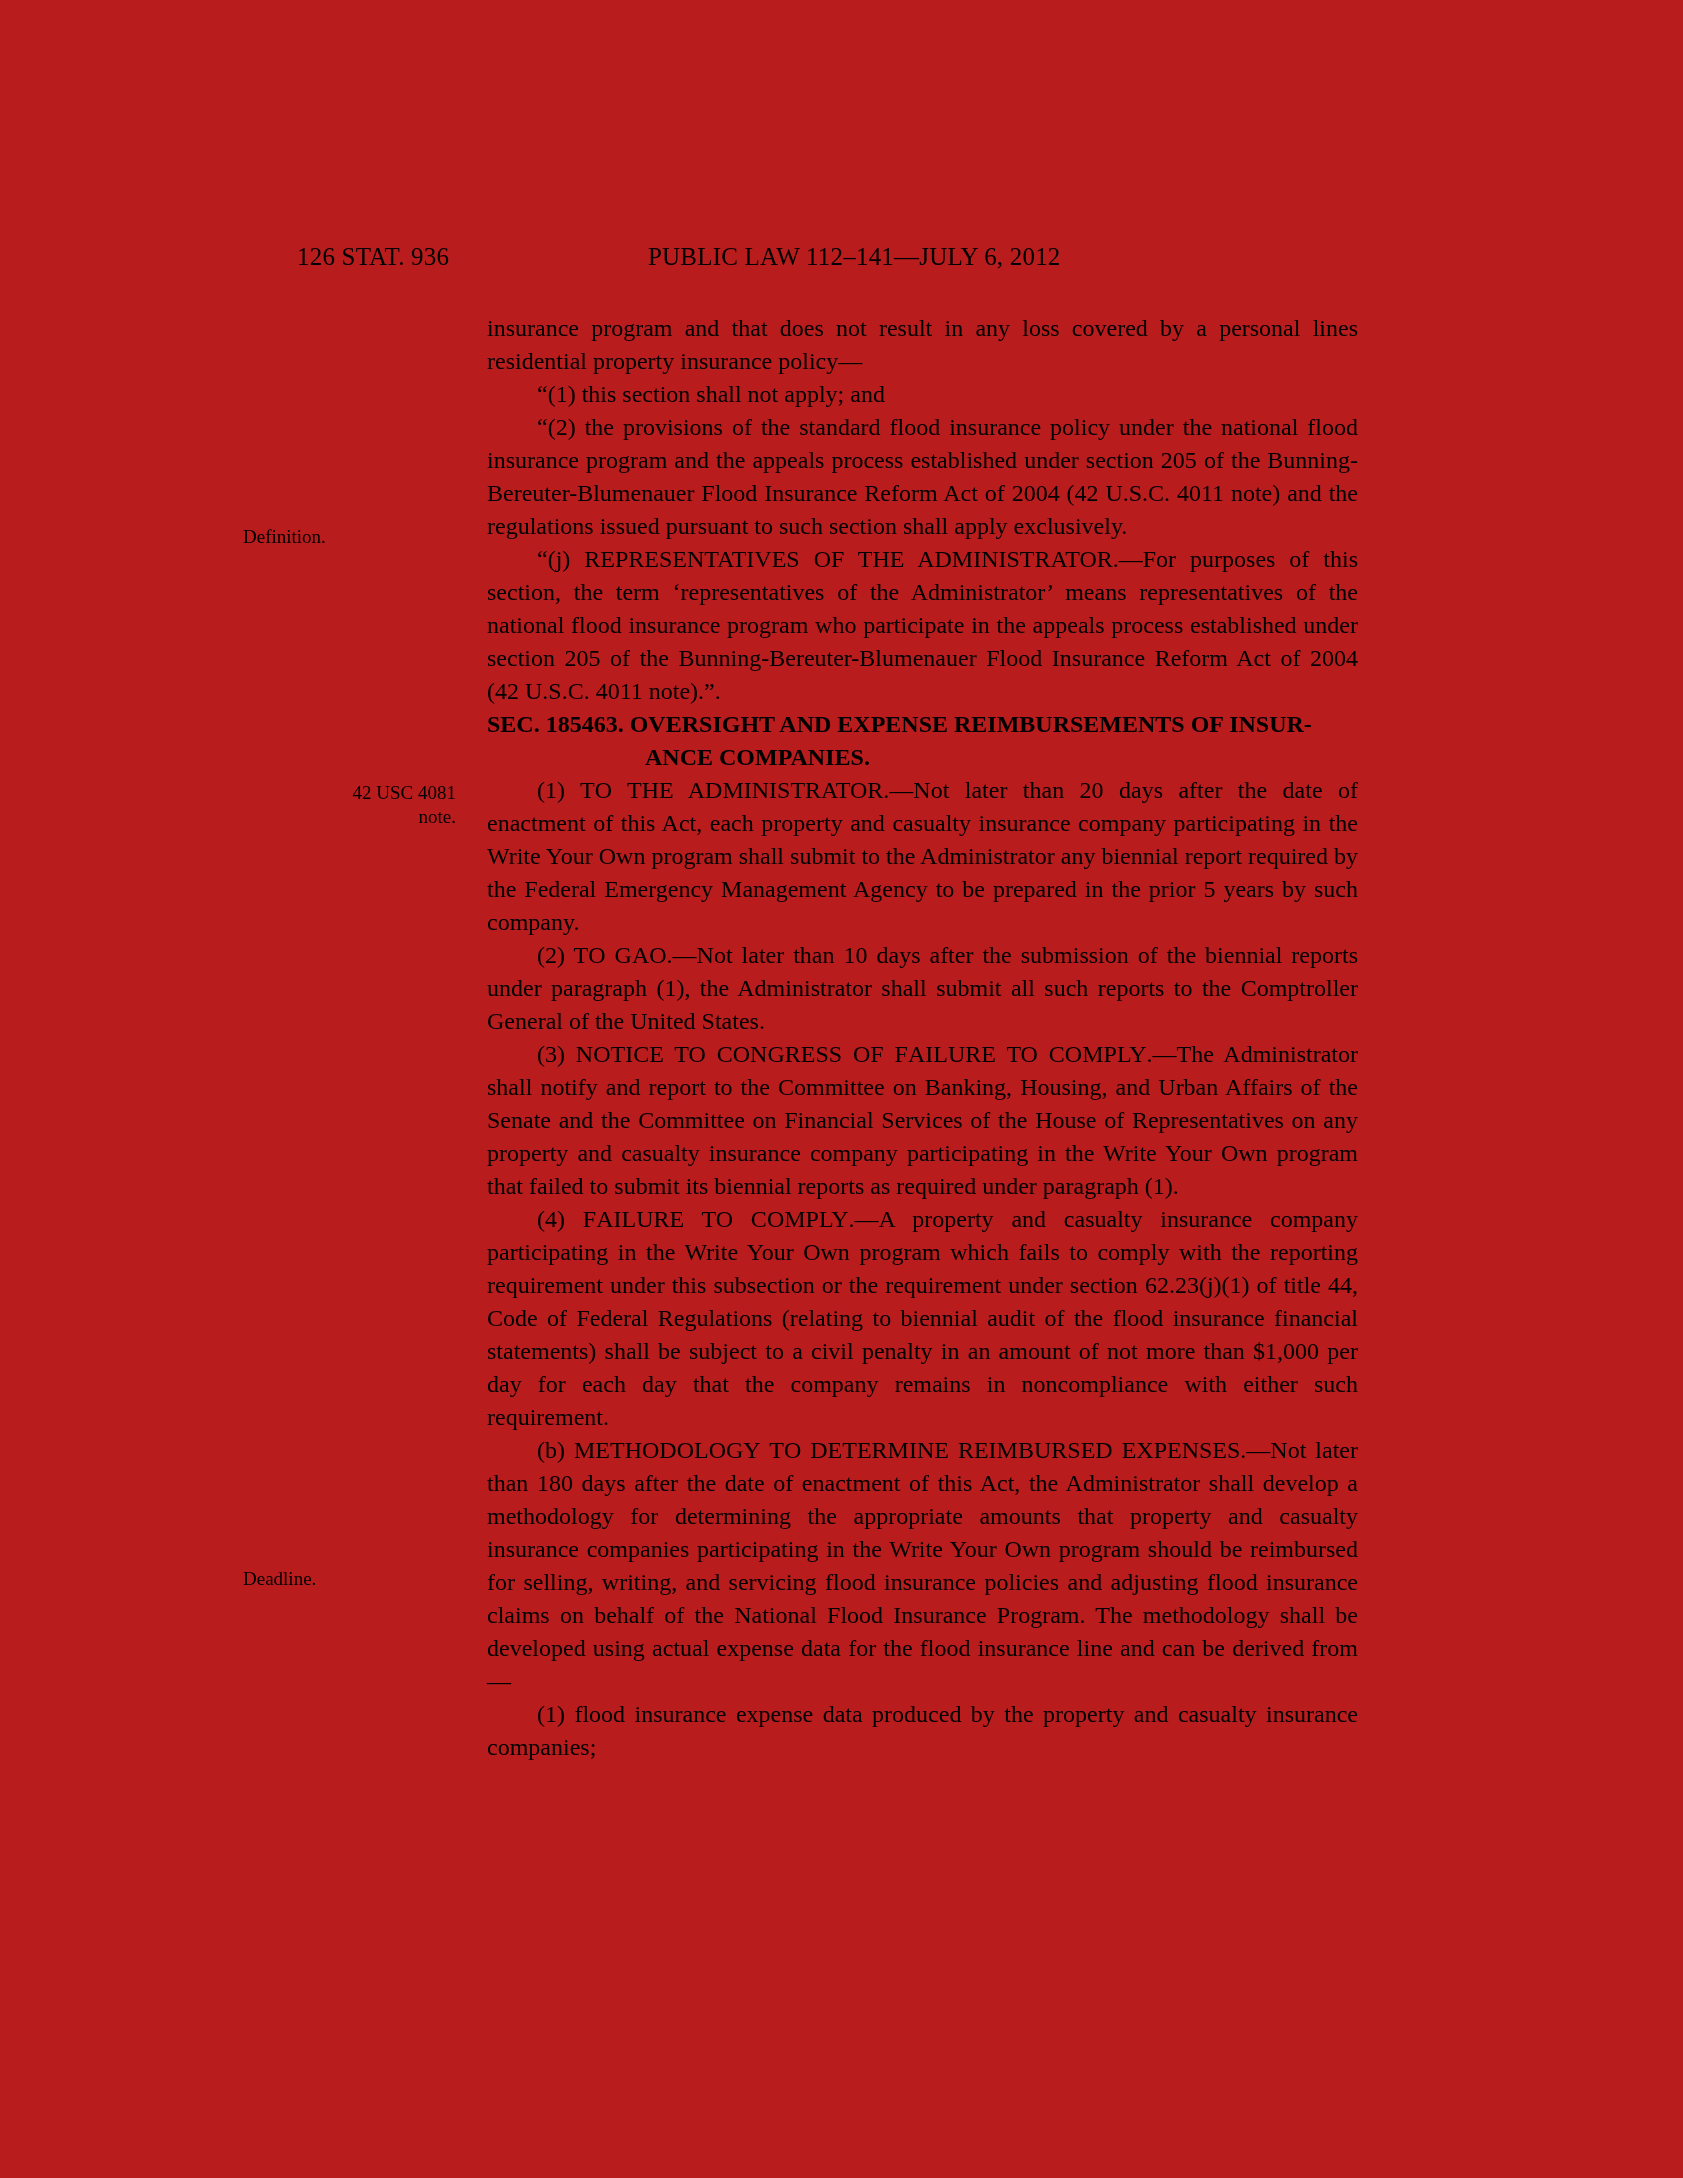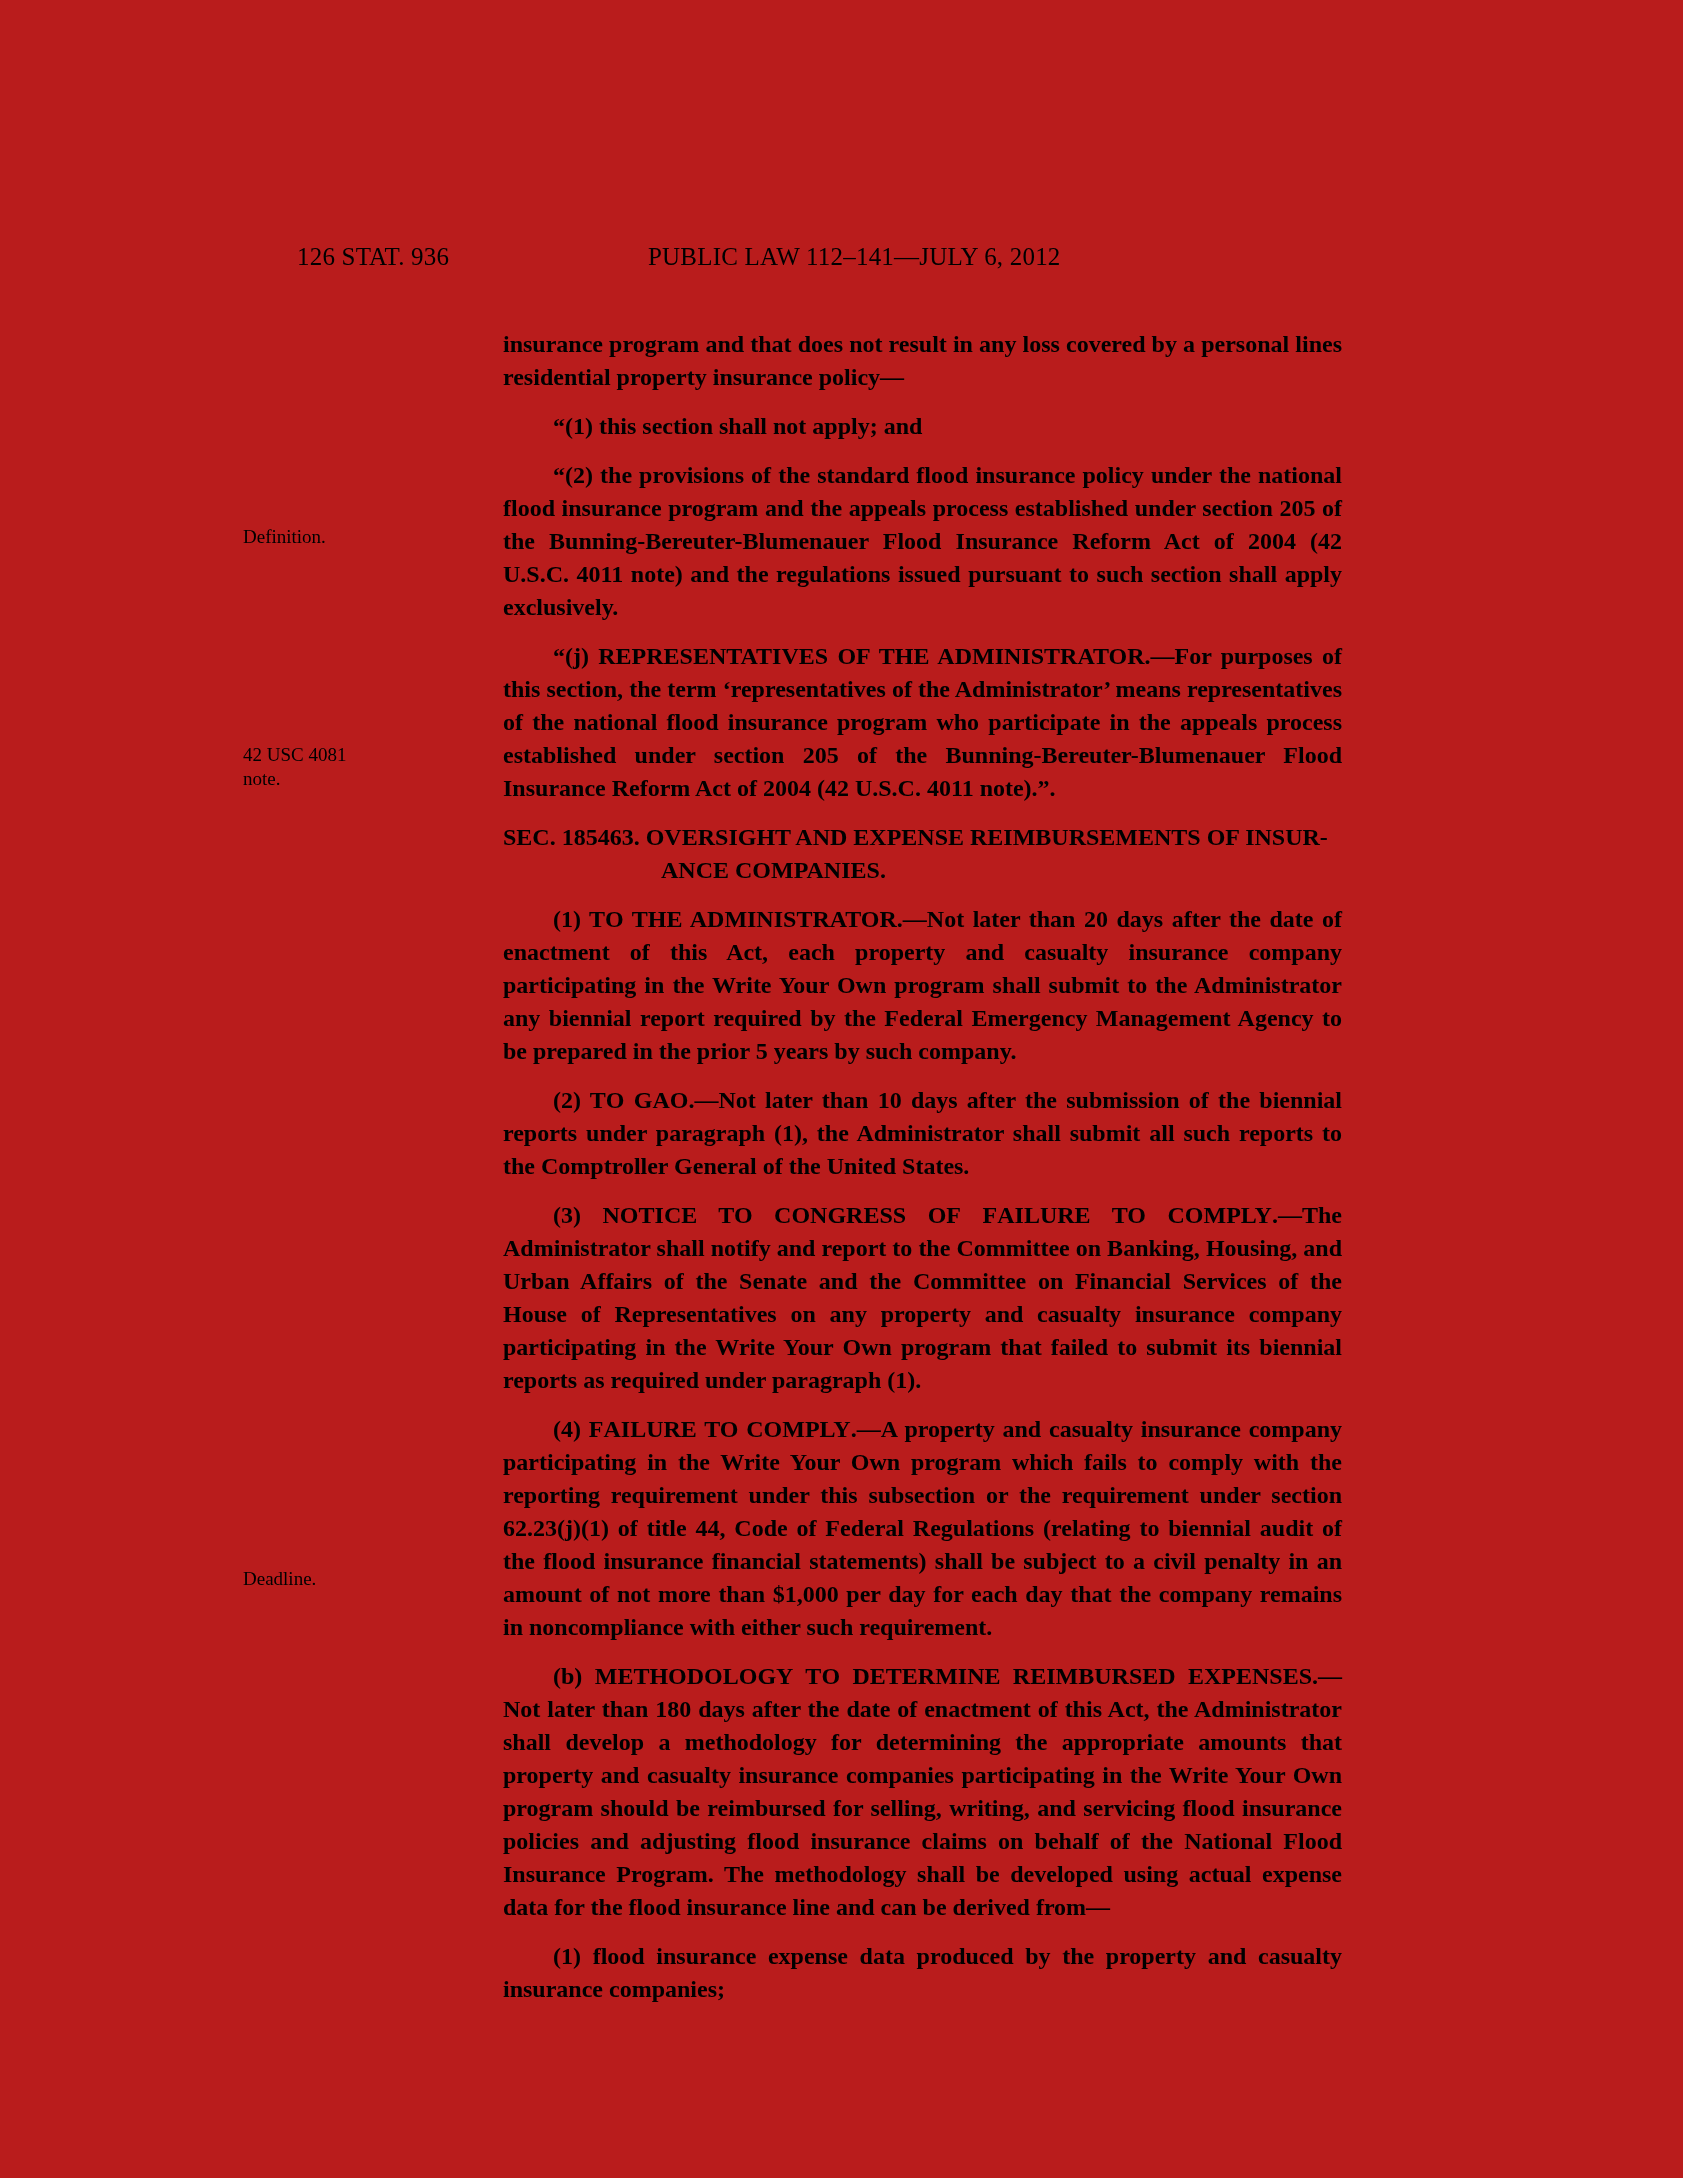--- a/index.html
+++ b/index.html
@@ -41,22 +41,21 @@
     position: absolute;
     top: 312px;
     left: 487px;
     width: 871px;
     font-size: 24px;
     line-height: 33px;
     text-align: justify;
     text-justify: inter-word;
   }
   .body-col p {
-    margin: 16px;
-    font-weight: bold;
+    margin: 0;
   }
   .indent-1 {
     text-indent: 50px;
   }
   .indent-flush {
     text-indent: 0;
   }
   .sc {
     font-variant: small-caps;
   }
@@ -89,21 +88,21 @@
 
   <div class="header">
     <span class="stat">126 STAT. 936</span>
     <span class="law">PUBLIC LAW 112–141—JULY 6, 2012</span>
   </div>
 
   <div class="side-note" style="top: 525px;">
     <span>Definition.</span>
   </div>
 
-  <div class="side-note" style="top: 743px;">
+  <div class="side-note" style="top: 781px; text-align: right;">
     <div>42 USC 4081</div>
     <div>note.</div>
   </div>
 
   <div class="side-note" style="top: 1567px;">
     <span>Deadline.</span>
   </div>
 
   <div class="body-col">
 

